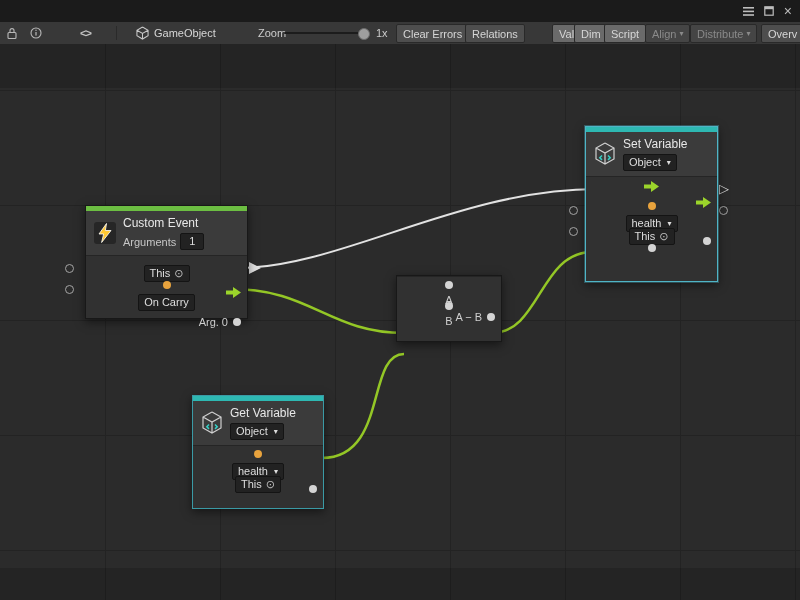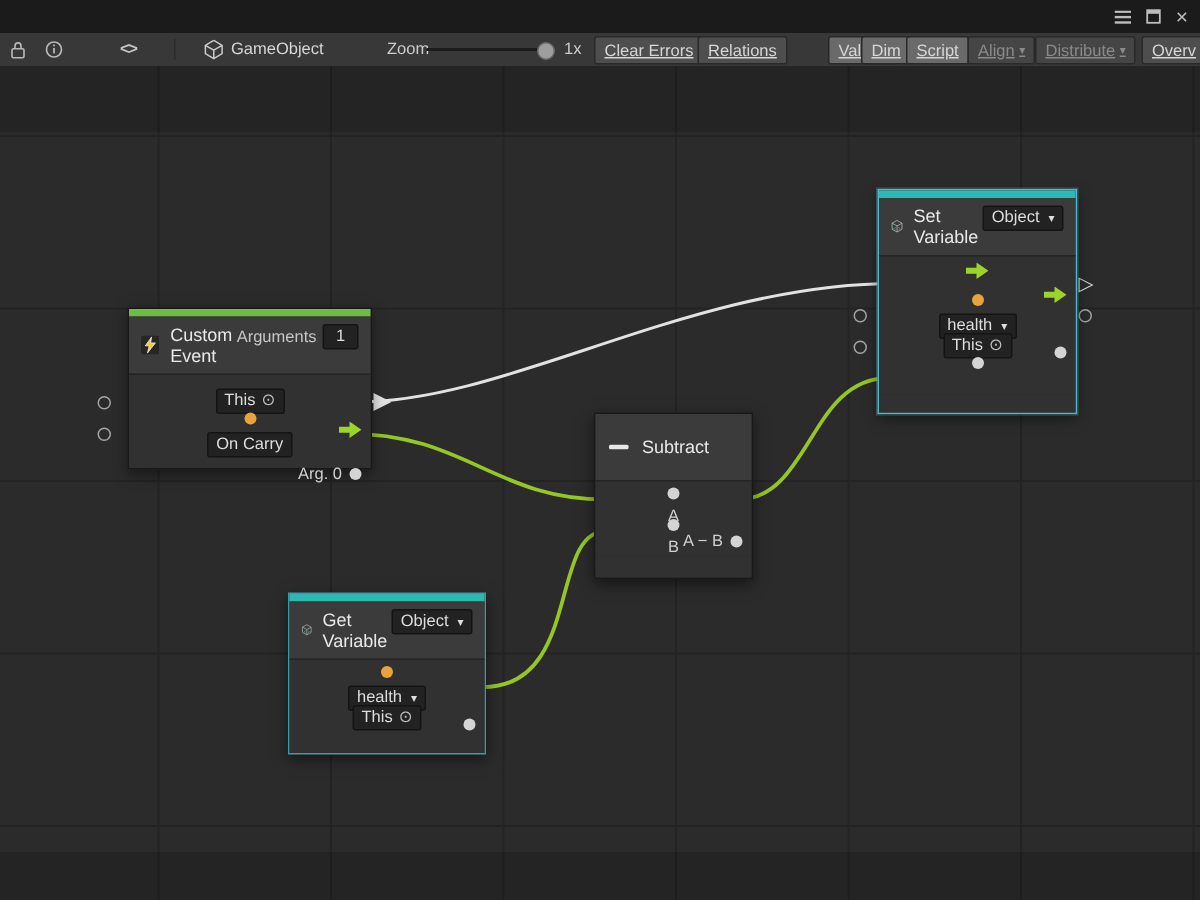--- a/index.html
+++ b/index.html
@@ -23,21 +23,21 @@
   
   .toolbar {
     height:22px; background:#383838; position:relative;
     border-bottom:1px solid #1F1F1F; font-size:11px; color:#CCC;
   }
   .toolbar > * { position:absolute; top:0; height:22px; display:flex; align-items:center; }
   .vsep { width:1px; height:14px; background:#2A2A2A; top:4px !important; }
   .tbtn {
     top:2px !important; height:17px; padding:0 6px;
     background:#4E4E4E; border:1px solid #292929; border-radius:2px;
-    display:flex; align-items:center; gap:3px; color:#D6D6D6; white-space:nowrap;text-decoration:underline;
+    display:flex; align-items:center; gap:3px; color:#D6D6D6; white-space:nowrap;
   }
   .tbtn.active { background:#6A6A6A; }
   .tbtn.disabled { color:#8A8A8A; background:#454545; }
   .caret { font-size:8px; color:#AAА; }
   .code-glyph { color:#C4C4C4; letter-spacing:-1px; font-weight:bold; }
   .slider-track { width:84px; height:2px; background:#1C1C1C; top:10px !important; border-radius:1px; }
   .slider-handle {
     width:10px; height:10px; border-radius:50%;
     background:#9E9E9E; border:1px solid #6B6B6B;
     top:6px !important;
@@ -64,21 +64,21 @@
     background:#2F2F2F; border:1px solid #181818;
     box-shadow:0 3px 9px rgba(0,0,0,0.5);
     font-size:11px; color:#D8D8D8;
   }
   .node.selected { border:1px solid #4FB4C6; box-shadow:0 0 0 1px rgba(79,180,198,0.35), 0 3px 9px rgba(0,0,0,0.5); }
   .node.soft-selected { border:1px solid #3A9AA5; box-shadow:0 3px 9px rgba(0,0,0,0.5); }
   .accent { height:5px; }
   .accent.event { background:#6CBE42; }
   .accent.variable { background:#2EB8B2; }
   .hdr { display:flex; align-items:center; gap:7px; padding:5px 8px; background:#3B3B3B; min-height:34px; box-sizing:border-box; }
-  .hdr .titles { display:flex; flex-direction:row; gap:3px; align-items:flex-start; }
+  .hdr .titles { display:flex; flex-direction:column; gap:3px; align-items:flex-start; }
   .ntitle { font-size:12px; color:#E8E8E8; }
   .hsub { display:flex; align-items:center; gap:4px; color:#C6C6C6; }
   .nbody { background:#313131; border-top:1px solid #252525; padding:4px 0; }
   .prow { display:flex; align-items:center; height:21px; padding:0 6px; gap:5px;flex-direction:column; }
   .prow .right { margin-left:auto; display:flex; align-items:center; gap:5px; }
   .nfooter { height:12px; background:#313131; }
   .pill, .dd, .numbox {
     background:#222222; border:1px solid #141414; border-radius:2px;
     padding:1px 5px; color:#DDDDDD; display:flex; align-items:center; gap:4px;
     font-size:11px; line-height:13px;
@@ -293,26 +293,20 @@
         </span>
       </div>
       <div class="prow">
         <span class="dot"></span>
       </div>
     </div>
     <div class="nfooter"></div>
   </div>
 
   <div class="node" style="left:396px;top:231px;width:104px">
-    <div class="hdr" style="min-height:44px;box-sizing:border-box;">
-      <svg width="16" height="16" viewBox="0 0 16 16">
-          <rect x="1" y="6.5" width="13" height="3" rx="1" fill="#E8E8E8"></rect>
-        </svg>
-      <span class="ntitle">Subtract</span>
-    </div>
     <div class="nbody">
       <div class="prow">
         <span class="dot"></span>
         <span class="plabel">A</span>
         <span class="right">
           <span class="plabel">A − B</span>
           <span class="dot"></span>
         </span>
       </div>
       <div class="prow">

